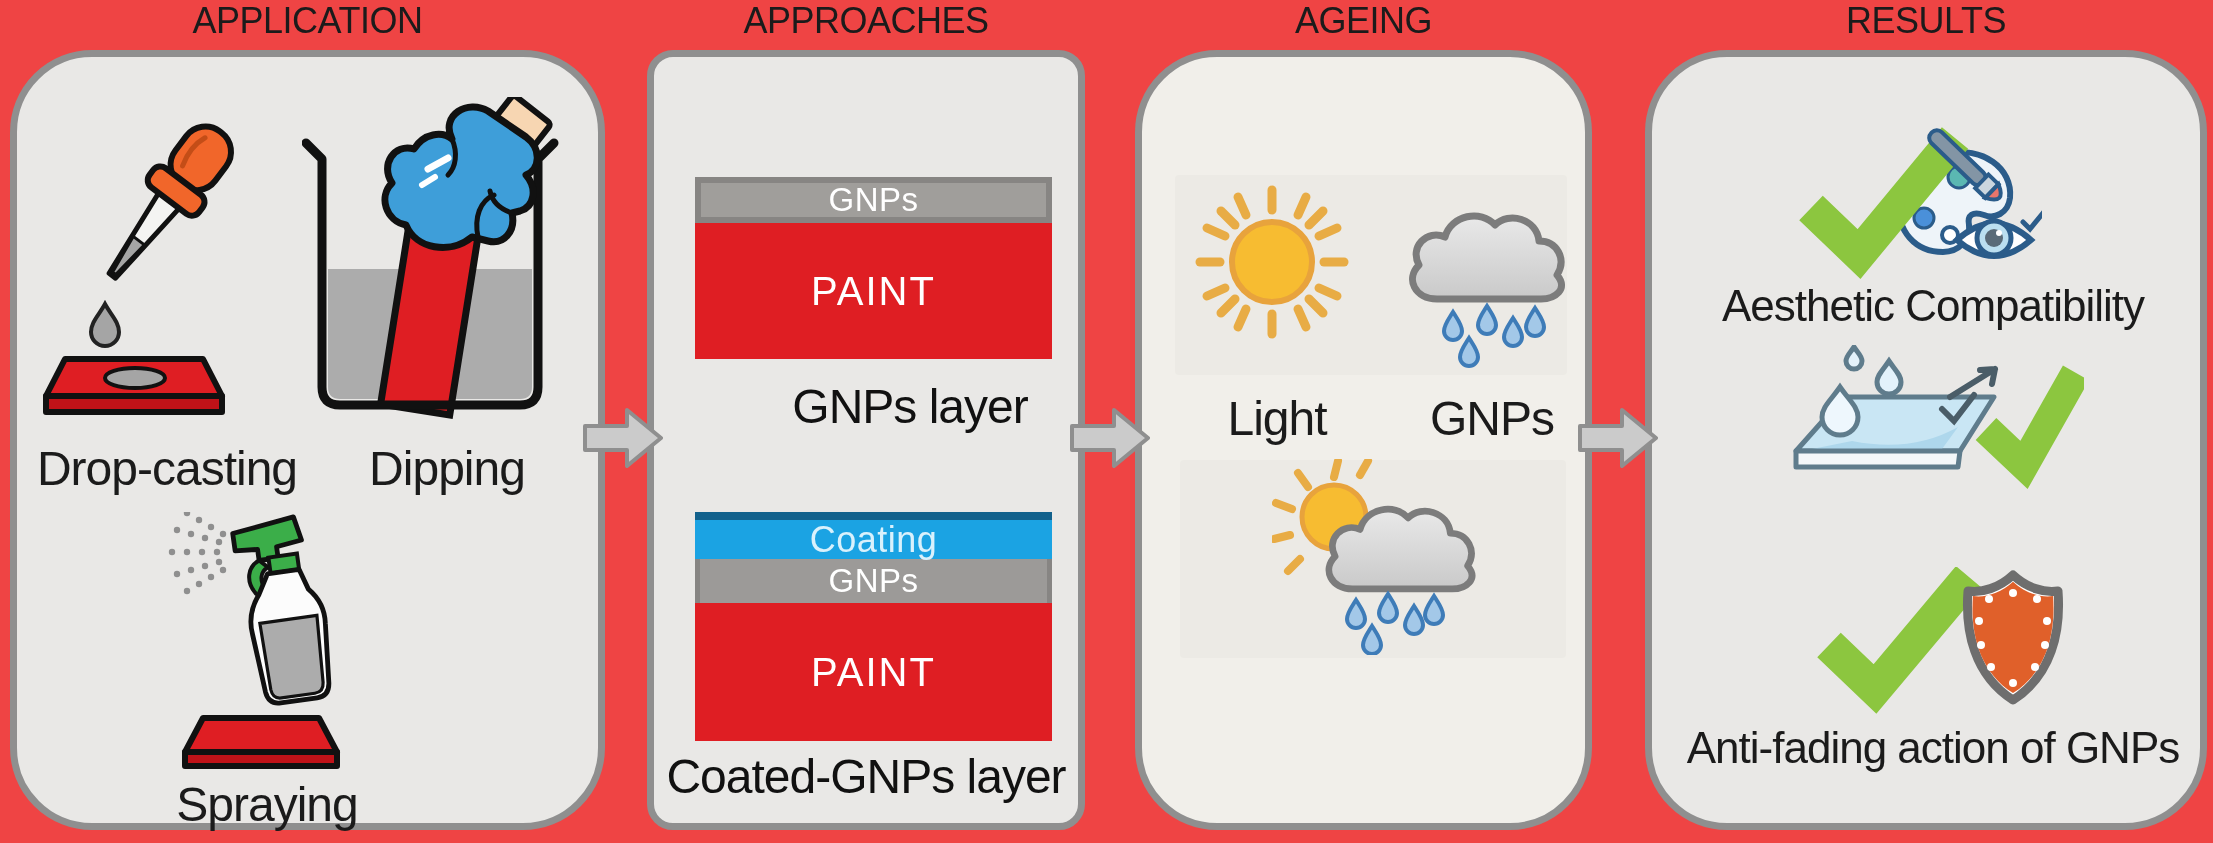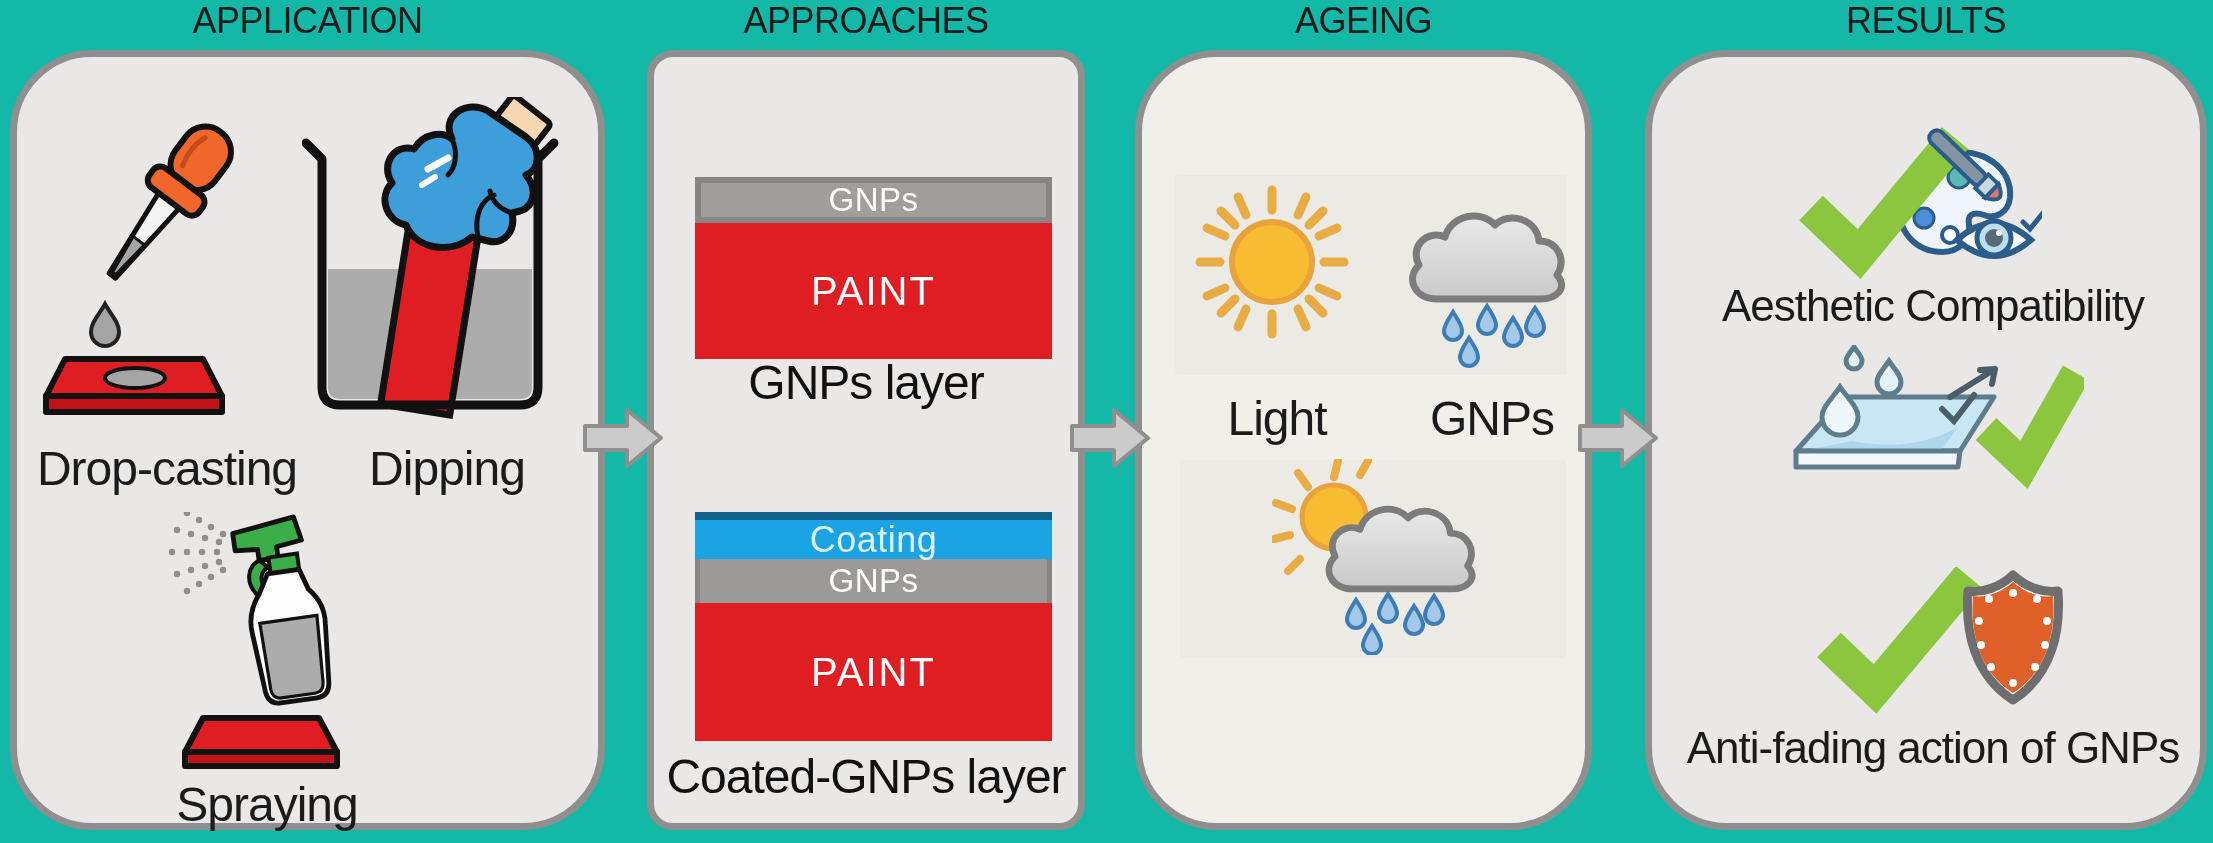--- a/index.html
+++ b/index.html
@@ -1,16 +1,16 @@
 <!DOCTYPE html>
 <html><head>
 <meta charset="utf-8">
 <style>
   html,body{margin:0;padding:0;background:#ffffff;}
-  .canvas{position:relative;width:2213px;height:843px;background:#14b8a6;overflow:hidden;
+  .canvas{position:relative;width:2213px;height:843px;background:#ef4444;overflow:hidden;
           font-family:"Liberation Sans",sans-serif;color:#1b1b1b;}
   .col-title{position:absolute;top:0;height:44px;line-height:42px;text-align:center;
              font-size:36px;font-weight:500;letter-spacing:-0.5px;color:#1b1b1b;}
   .panel{position:absolute;top:50px;height:780px;box-sizing:border-box;
          border:7px solid #8f8f8f;border-radius:82px;background:#e9e8e6;}
   .panel.ageing{background:#f1efea;}
   .photo-inset{position:absolute;background:#eceae5;border-radius:4px;}
   .item-label{position:absolute;text-align:center;font-size:48px;letter-spacing:-1px;color:#1b1b1b;}
   .result-label{position:absolute;text-align:center;font-size:44px;letter-spacing:-1px;color:#1b1b1b;}
   .caption{position:absolute;left:0;width:424px;text-align:center;font-size:48px;letter-spacing:-1px;color:#111;}
@@ -109,21 +109,21 @@
     </svg>
     <div class="item-label" style="left:95px;top:720px;width:310px;">Spraying</div>
   </div>
 
   <div class="panel" style="left:647px;width:438px;border-radius:26px;">
 
     <div class="stack" style="top:120px;">
       <div class="layer gnps">GNPs</div>
       <div class="layer paint">PAINT</div>
     </div>
-    <div class="caption" style="top:298px;">GNPs layer</div>
+    <div class="caption" style="top:322px;padding-left:44px;">GNPs layer</div>
 
     <div class="stack" style="top:455px;">
       <div class="layer coatstrip"></div>
       <div class="layer coating">Coating</div>
       <div class="layer gnps2">GNPs</div>
       <div class="layer paint2">PAINT</div>
     </div>
     <div class="caption" style="top:692px;">Coated-GNPs layer</div>
   </div>
 

